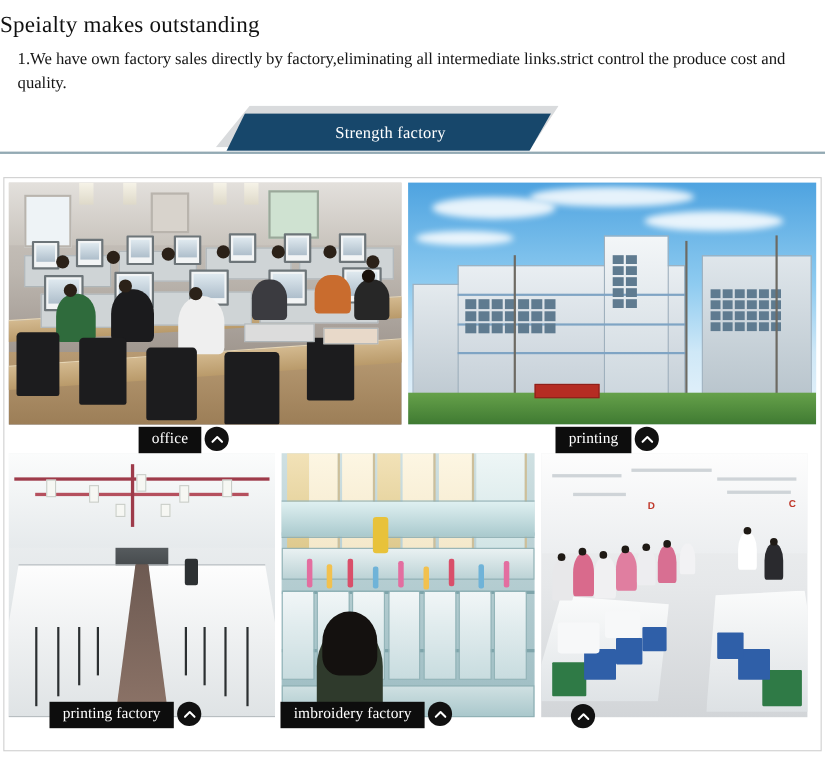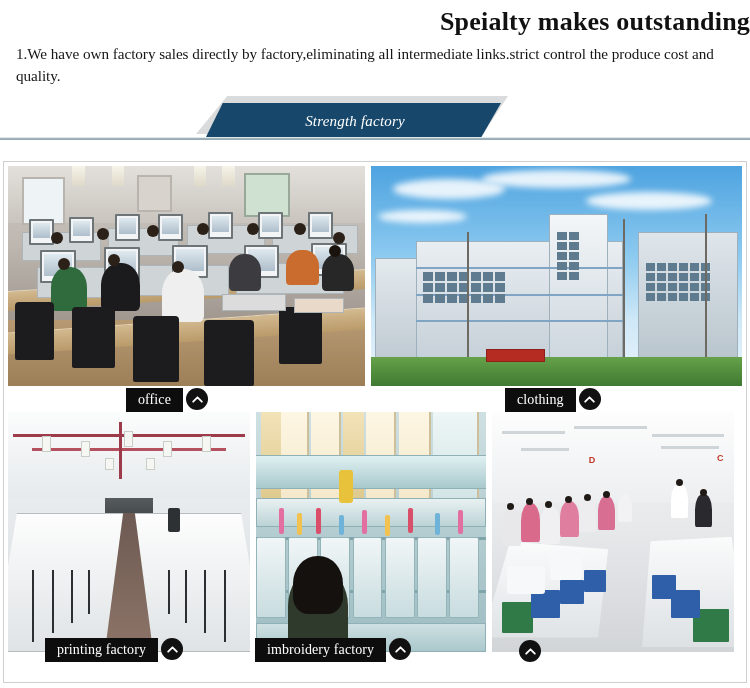--- a/index.html
+++ b/index.html
@@ -18,26 +18,26 @@
     height: 688px;
     background: #fff;
   }
 
   
   .header {
     padding: 2px 0 0 0;
   }
 
   .main-title {
-    text-align: right;
-    font-size: 26px;
+    text-align: left;
+    font-size: 21px;
     color: #111;
     line-height: 34px;
     letter-spacing: .2px;
-    font-weight: 700;
+    font-weight: 400;
     padding-top: 3px;
   }
 
   .bullets {
     padding: 4px 6px 0 14px;
   }
 
   .bullet {
     font-size: 15.2px;
     color: #151515;
@@ -47,21 +47,20 @@
   }
 
   .bullet.one { padding-left: 2px; text-indent: 0; }
   .bullet.two { padding-left: 12px; padding-top: 9px; }
 
   
   .banner-wrap {
     position: relative;
     height: 46px;
     margin-top: 8px;
-    font-style: italic;
   }
 
   .banner-shadow {
     position: absolute;
     left: 196px;
     top: 2px;
     width: 312px;
     height: 38px;
     background: #d9dbdd;
     -webkit-clip-path: polygon(10% 0, 100% 0, 92% 100%, 0 100%);
@@ -536,21 +535,21 @@
 
           <div class="pole" style="left:26%; top:30%; height:58%;"></div>
           <div class="pole" style="left:68%; top:24%; height:64%;"></div>
           <div class="pole" style="left:90%; top:22%; height:66%;"></div>
 
           <div class="grass"></div>
           <div class="sign"></div>
         </div>
 
         <div class="chip chip-factory">
-          <div class="chip-box">clothing</div>
+          <div class="chip-box">printing</div>
           <div class="chip-badge">
             <svg width="13" height="13" viewBox="0 0 24 24" aria-hidden="true">
               <path d="M4 16 L12 8 L20 16" fill="none" stroke="#ffffff" stroke-width="3.4" stroke-linecap="round" stroke-linejoin="round"></path>
             </svg>
           </div>
         </div>
       </div>
     </div>
 
     <div class="row row-bot">

